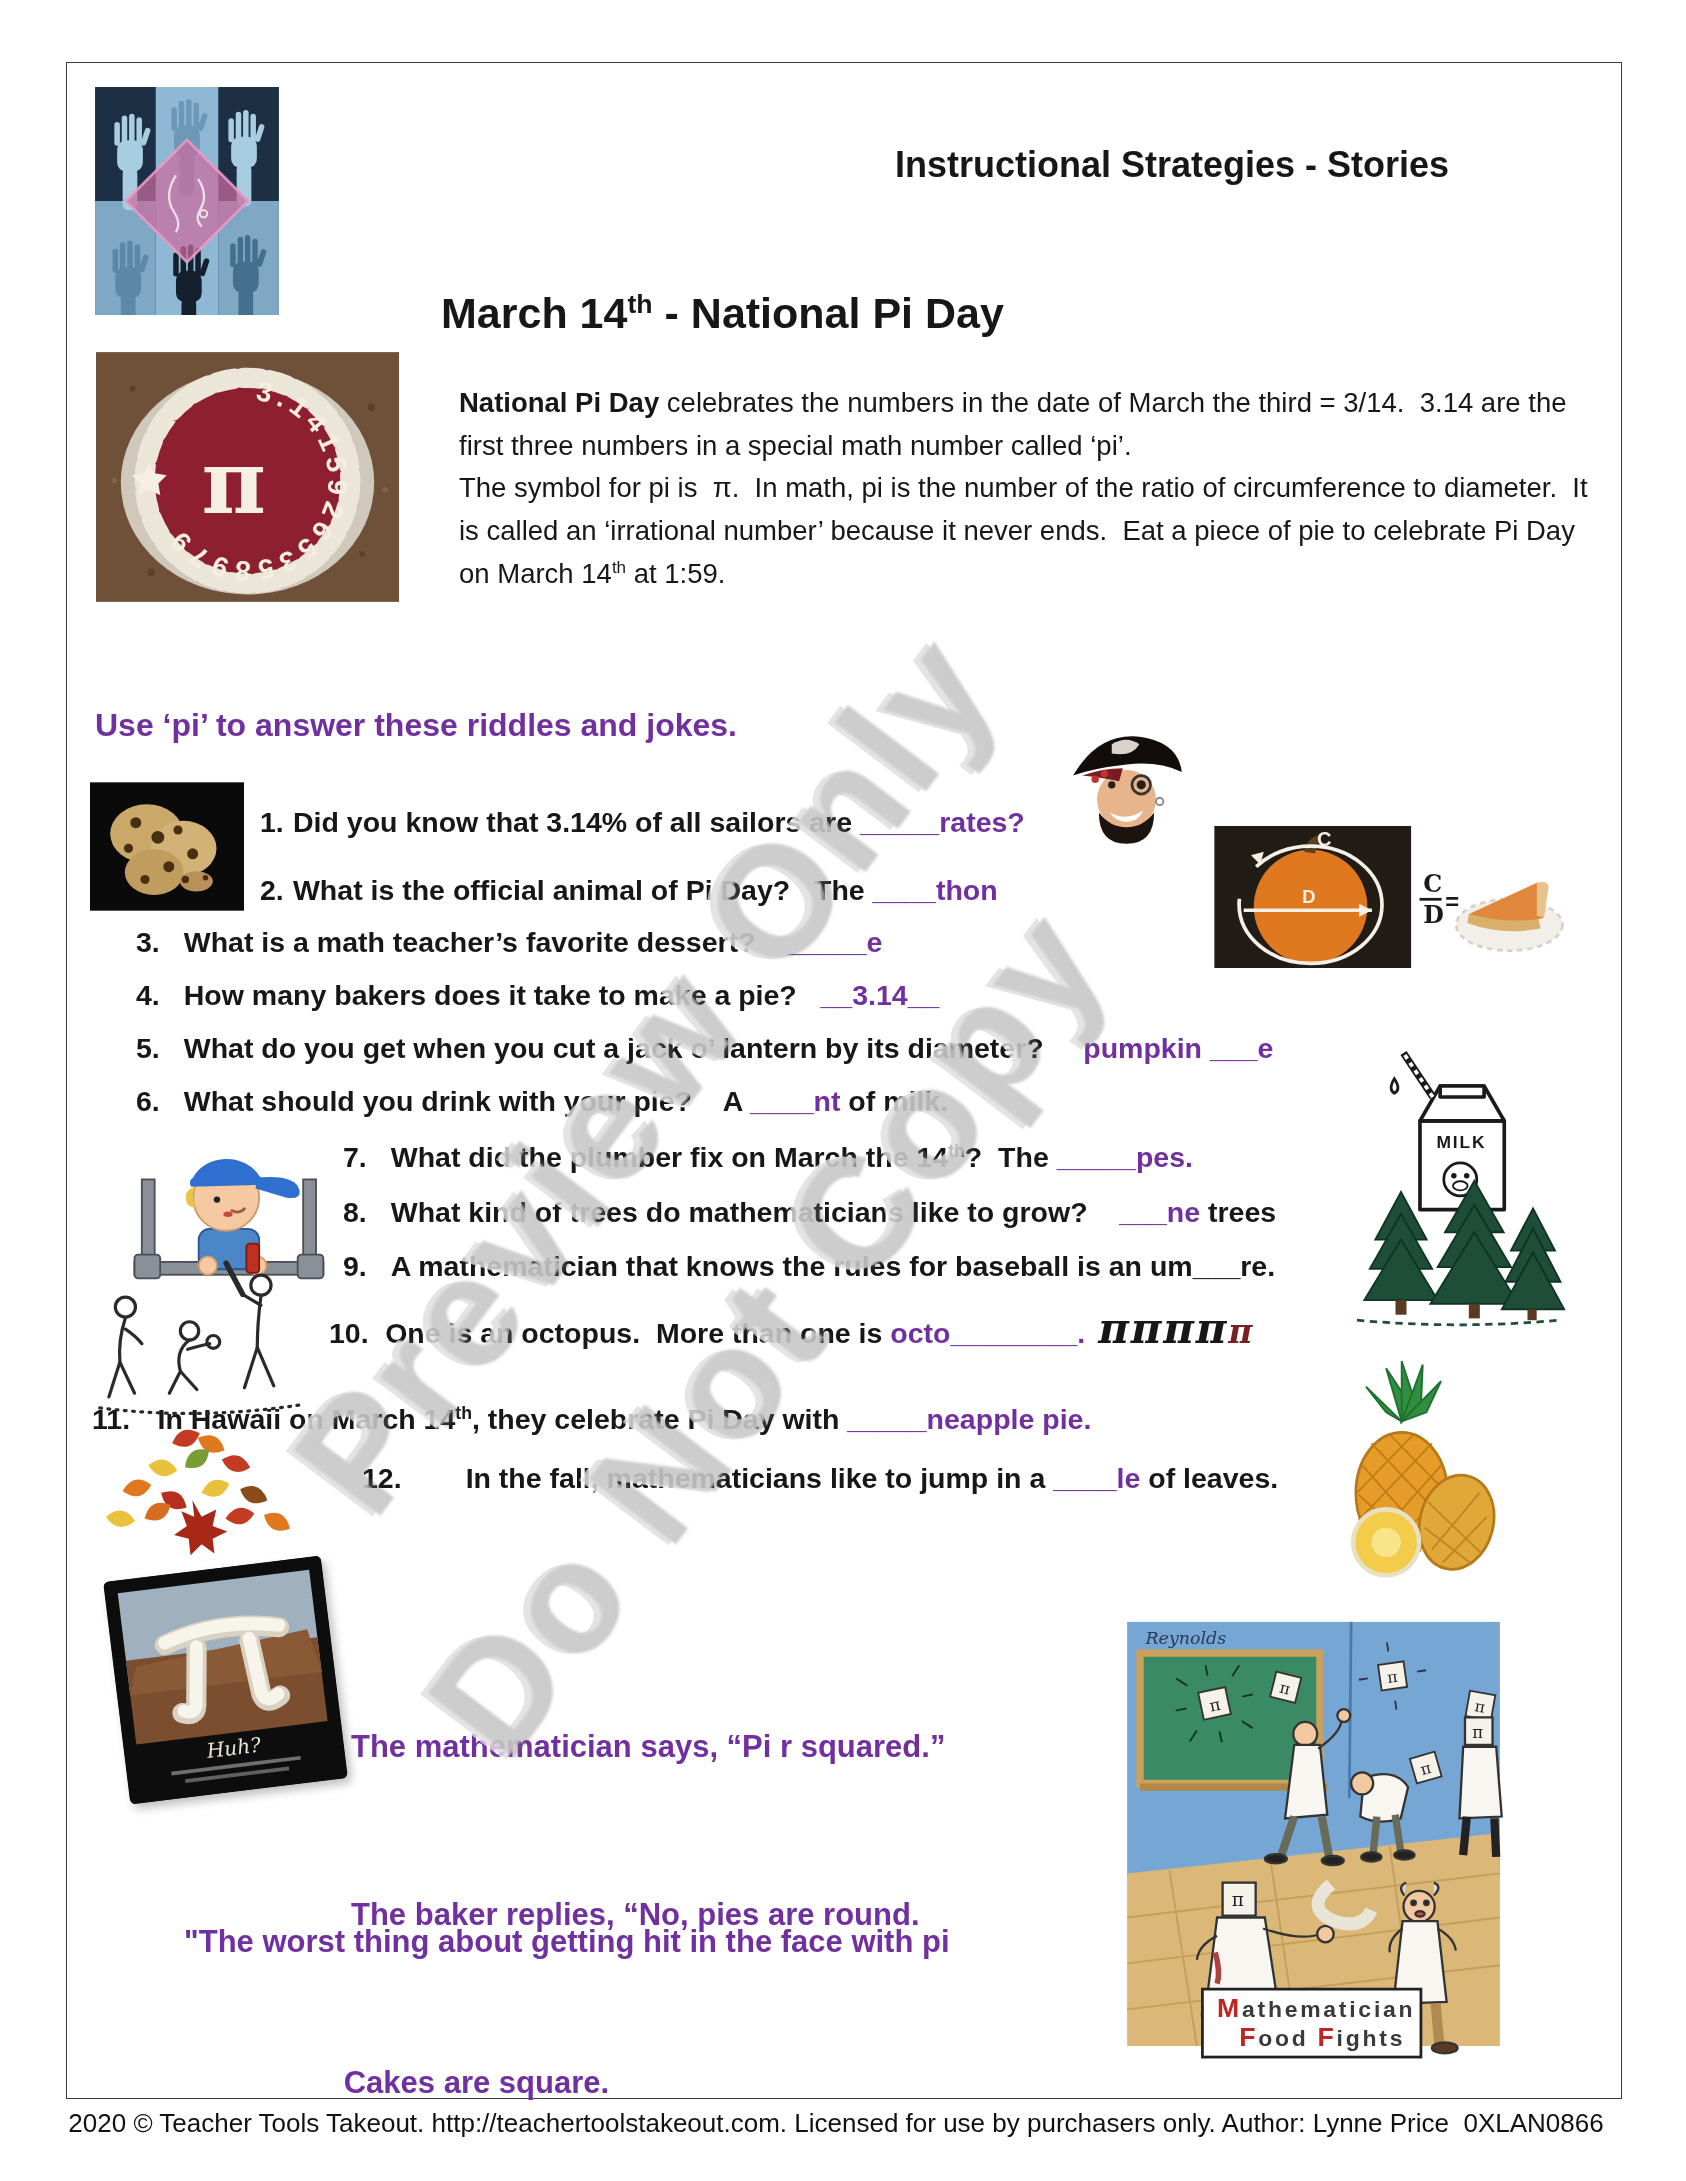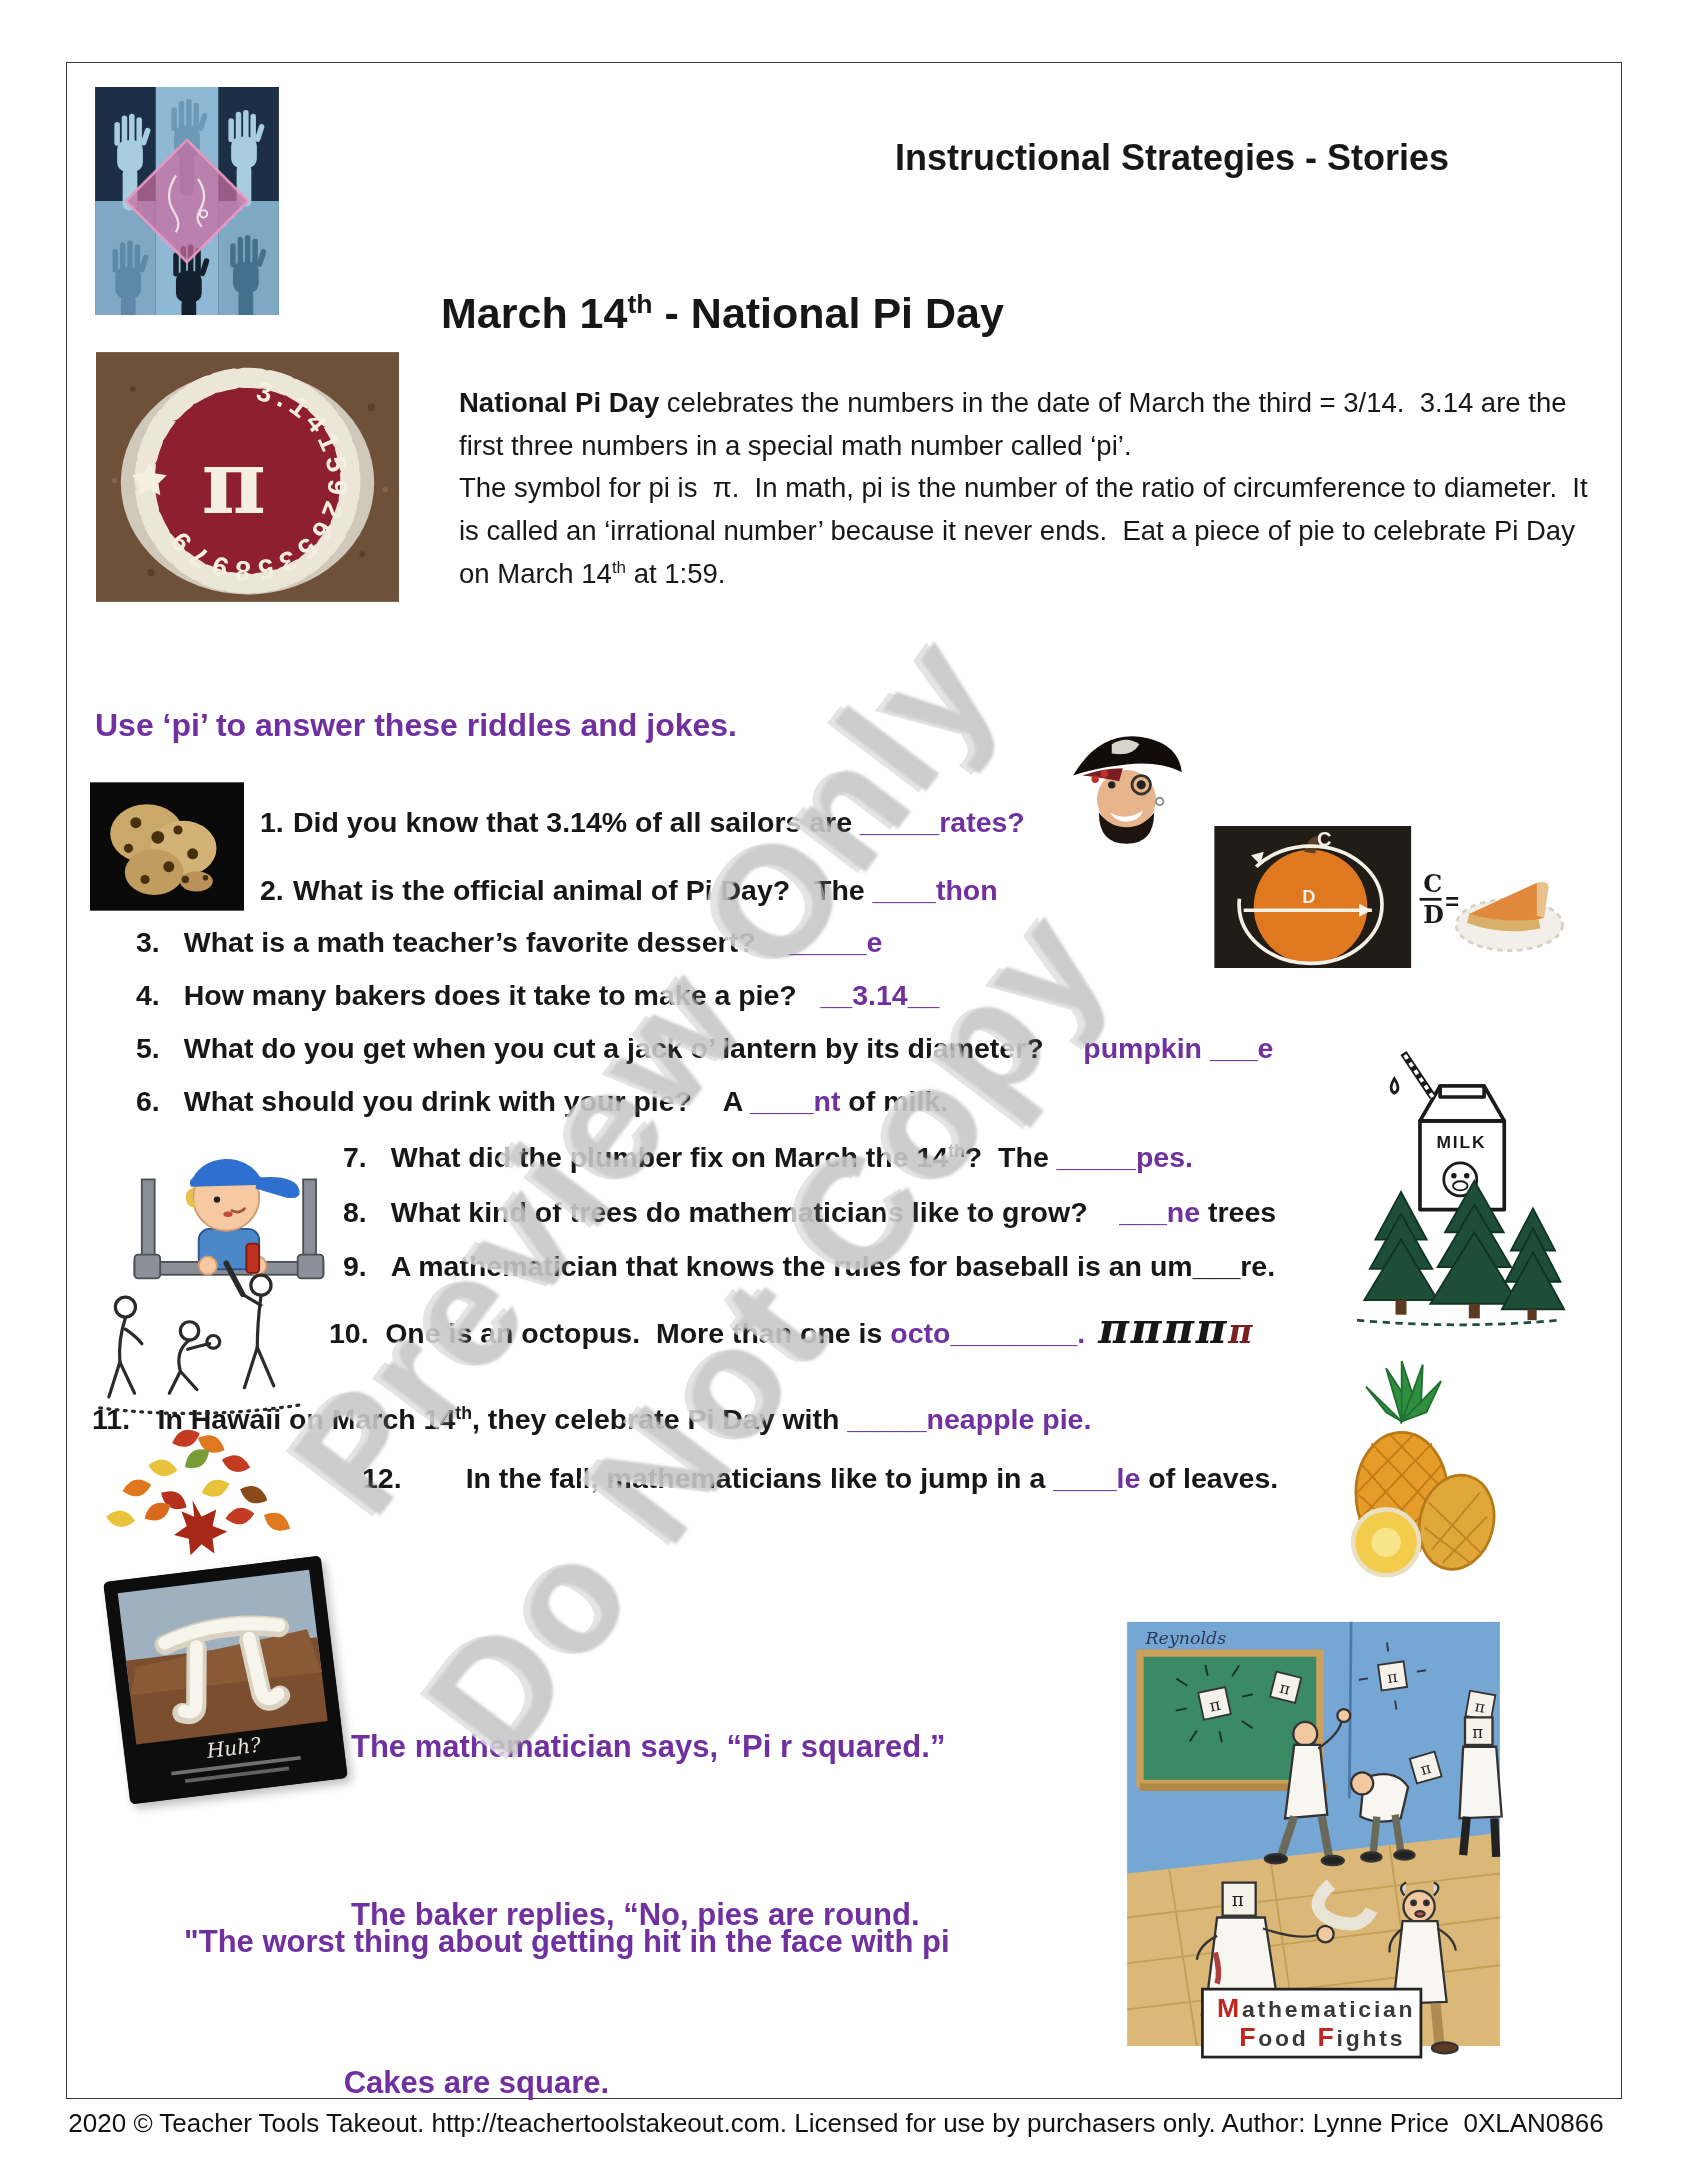--- a/index.html
+++ b/index.html
@@ -1,19 +1,19 @@
 <!DOCTYPE html>
 <html style="font-size:14.7px"><head>
 <meta charset="utf-8">
 <style>
   html,body{margin:0;padding:0;background:#ffffff;}
   body{width:1686px;height:2182px;position:relative;font-family:"Liberation Sans",sans-serif;color:#171717;overflow:hidden;}
   .abs{position:absolute;}
   .page-border{left:66px;top:62px;width:1554px;height:2035px;border:1.8px solid #3a3a3a;}
-  .hdr{left:895px;top:137px;font-size:36px;font-weight:700;white-space:pre;}
+  .hdr{left:895px;top:144px;font-size:36px;font-weight:700;white-space:pre;}
   .title{left:441px;top:289px;font-size:43px;font-weight:700;white-space:pre;}
   sup.s{font-size:0.62em;vertical-align:super;line-height:0;}
   .intro{left:459px;top:382px;width:1143px;font-size:27.5px;line-height:1.55;white-space:pre-wrap;}
   .intro b{font-weight:700;}
   .rhead{left:95px;top:707px;font-size:32px;font-weight:700;color:#7030a0;white-space:pre;}
   .q{font-size:28.5px;font-weight:700;white-space:pre;color:#171717;}
   .q .num{display:inline-block;margin-right:24px;}
   .ans{color:#7030a0;}
   .piglyphs{font-family:"DejaVu Serif",serif;font-style:italic;font-size:42px;font-weight:700;margin-left:13px;letter-spacing:1.8px;}
   .pitail{font-family:"DejaVu Serif",serif;font-style:italic;font-size:33px;color:#7a2020;}

